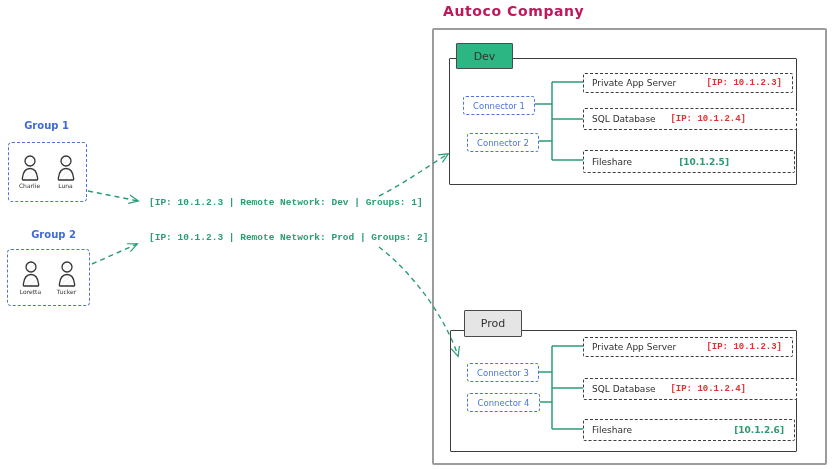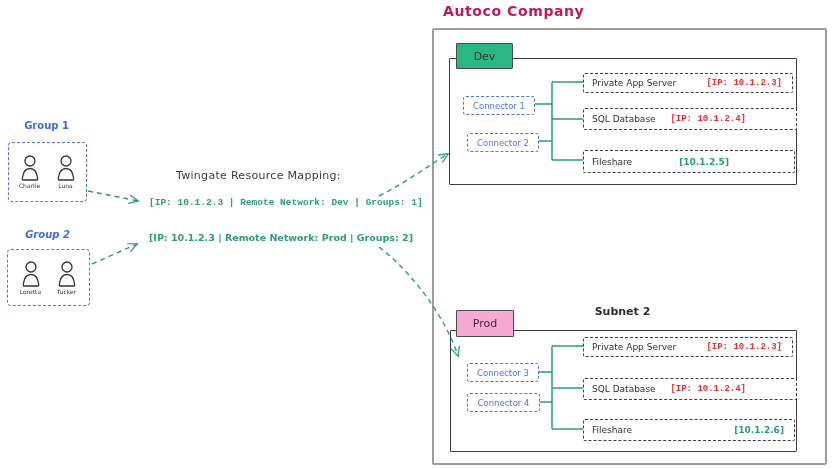--- a/index.html
+++ b/index.html
@@ -7,21 +7,21 @@
     font-family:"DejaVu Sans", sans-serif;color:#2f2f2f;overflow:hidden;}
   .abs{position:absolute;}
   svg.wires{position:absolute;left:0;top:0;width:840px;height:469px;z-index:1;}
   .title{font-size:14px;font-weight:600;letter-spacing:0.6px;color:#be185d;z-index:3;}
   .outer-box{border:2px solid #9c9c9c;border-radius:2px;z-index:0;}
   .subnet-box{border:1.6px solid #3d3d3d;border-radius:1px;z-index:0;background:transparent;}
   .subnet-label{font-size:11px;font-weight:600;text-align:center;color:#2d2d2d;z-index:2;}
   .badge{display:flex;align-items:center;justify-content:center;border:1.6px solid #4a4a4a;
     font-size:11px;color:#333;z-index:3;border-radius:1px;}
   .badge.dev{background:#2bb684;}
-  .badge.prod{background:#f9a8d4;}
+  .badge.prod{background:#e5e5e5;margin-left:8px;}
   .connector{border:1.5px dashed #4d74d9;color:#4d74d9;border-radius:3px;font-size:8.5px;
     display:flex;align-items:center;justify-content:center;z-index:2;background:#fff;white-space:nowrap;}
   .resource{border:1.5px dashed #3d3d3d;border-radius:2px;display:flex;align-items:center;
     justify-content:space-between;font-size:9px;padding:0 10px 0 8px;z-index:2;background:#fff;white-space:nowrap;}
   .res-name{color:#2f2f2f;text-align:center;}
   .res-ip{font-weight:700;}
   .res-ip.red{color:#e03131;font-family:Liberation Mono, monospace;}
   .res-ip.green{color:#2a9d72;}
   .group-box{border:1.6px dashed #4d74d9;border-radius:4px;display:flex;align-items:center;
     justify-content:center;gap:14px;z-index:2;}
@@ -87,21 +87,20 @@
   </div>
   <div class="abs resource" style="left:583px;top:108px;width:194px;height:20px;">
     <span class="res-name">SQL Database</span>
     <span class="res-ip red" style="margin-right:40px;">[IP: 10.1.2.4]</span>
   </div>
   <div class="abs resource" style="left:583px;top:150px;width:192px;height:21px;">
     <span class="res-name">Fileshare</span>
     <span class="res-ip green" style="margin-right:55px;">[10.1.2.5]</span>
   </div>
 
-  <div class="abs subnet-label" style="left:450px;top:305px;width:345px;">Subnet 2</div>
   <div class="abs subnet-box" style="left:450px;top:330px;width:345px;height:120px;"></div>
   <div class="abs badge prod" style="left:456px;top:310px;width:56px;height:25px;">Prod</div>
 
   <div class="abs connector" style="left:467px;top:363px;width:70px;height:17px;">Connector 3</div>
   <div class="abs connector" style="left:467px;top:393px;width:71px;height:17px;">Connector 4</div>
 
   <div class="abs resource" style="left:583px;top:337px;width:190px;height:18px;">
     <span class="res-name">Private App Server</span>
     <span class="res-ip red">[IP: 10.1.2.3]</span>
   </div>
@@ -125,35 +124,34 @@
     </div>
     <div class="member">
       <svg width="22" height="26" viewBox="0 0 22 26">
         <circle cx="11" cy="6" r="5" fill="url(#hatch)" stroke="#333" stroke-width="1.3"></circle>
         <path d="M4 25 Q3.2 25 3.4 23 C4 17.5 6.5 13.5 11 13.5 C15.5 13.5 18 17.5 18.6 23 Q18.8 25 18 25 Z" fill="url(#hatch)" stroke="#333" stroke-width="1.3"></path>
       </svg>
       <span class="member-name">Luna</span>
     </div>
   </div>
 
-  <div class="abs group-label" style="left:7px;top:229px;width:81px;font-style:italic;">Group 2</div>
+  <div class="abs group-label" style="left:13px;top:229px;width:81px;">Group 2</div>
   <div class="abs group-box" style="left:7px;top:249px;width:81px;height:55px;">
     <div class="member">
       <svg width="22" height="26" viewBox="0 0 22 26">
         <circle cx="11" cy="6" r="5" fill="url(#hatch)" stroke="#333" stroke-width="1.3"></circle>
         <path d="M4 25 Q3.2 25 3.4 23 C4 17.5 6.5 13.5 11 13.5 C15.5 13.5 18 17.5 18.6 23 Q18.8 25 18 25 Z" fill="url(#hatch)" stroke="#333" stroke-width="1.3"></path>
       </svg>
       <span class="member-name">Loretta</span>
     </div>
     <div class="member">
       <svg width="22" height="26" viewBox="0 0 22 26">
         <circle cx="11" cy="6" r="5" fill="url(#hatch)" stroke="#333" stroke-width="1.3"></circle>
         <path d="M4 25 Q3.2 25 3.4 23 C4 17.5 6.5 13.5 11 13.5 C15.5 13.5 18 17.5 18.6 23 Q18.8 25 18 25 Z" fill="url(#hatch)" stroke="#333" stroke-width="1.3"></path>
       </svg>
       <span class="member-name">Tucker</span>
     </div>
   </div>
 
-  <div class="abs map-title" style="left:176px;top:169px;">Twingate Resource Mapping:</div>
   <div class="abs map-rule" style="left:149px;top:197px;font-family:Liberation Mono, monospace;">[IP: 10.1.2.3 | Remote Network: Dev | Groups: 1]</div>
-  <div class="abs map-rule" style="left:149px;top:232px;">[IP: 10.1.2.3 | Remote Network: Prod | Groups: 2]</div>
+  <div class="abs map-rule" style="left:149px;top:232px;font-family:Liberation Mono, monospace;">[IP: 10.1.2.3 | Remote Network: Prod | Groups: 2]</div>
 
 </div>
 
 </body></html>

